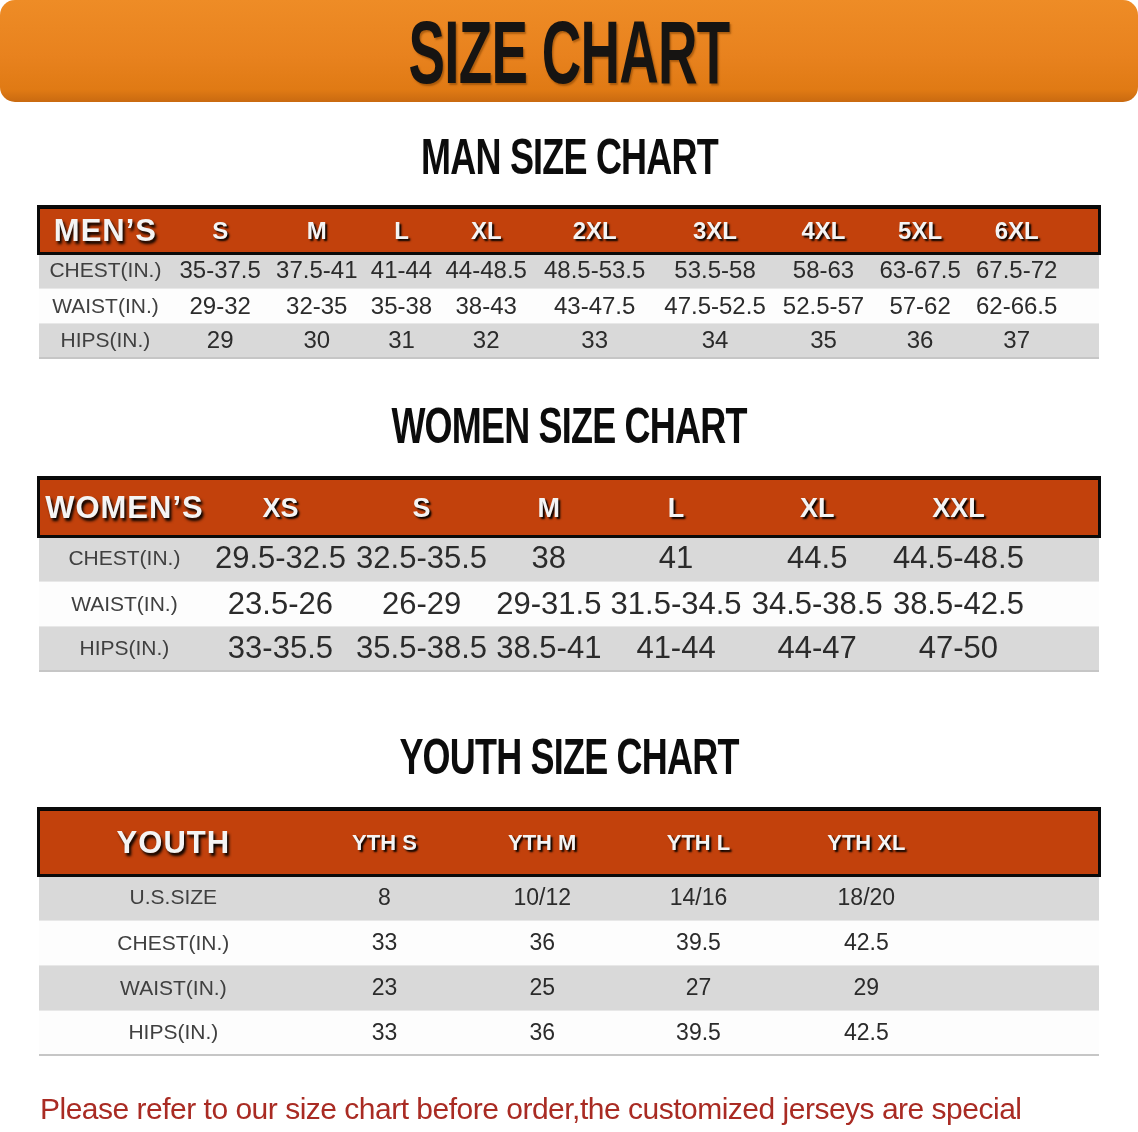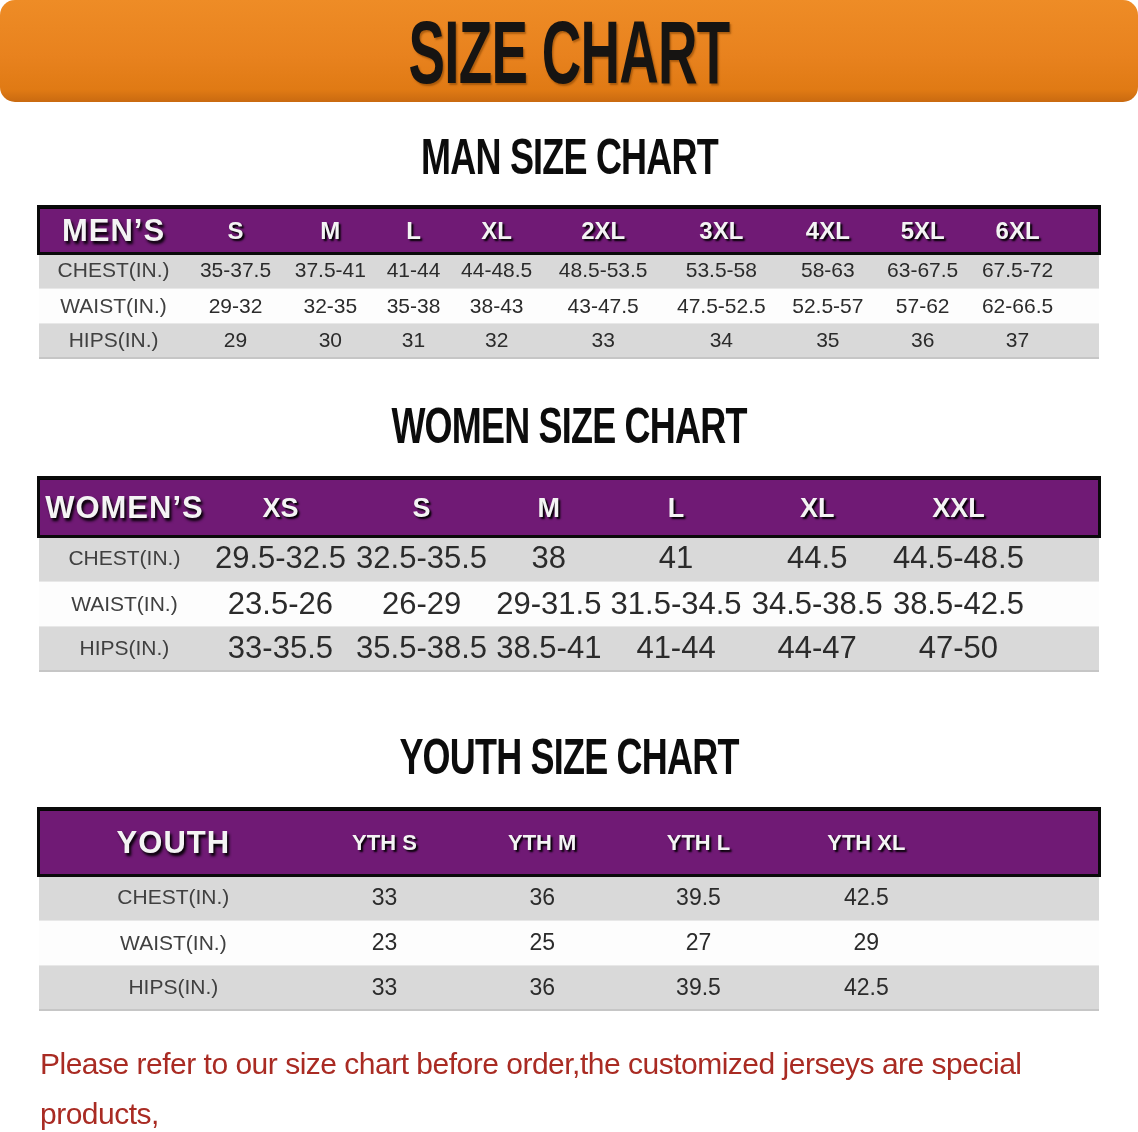--- a/index.html
+++ b/index.html
@@ -57,21 +57,21 @@
     margin-left: 39px;
     border-collapse: collapse;
     table-layout: auto;
     border-bottom: 2px solid #c6c6c6;
   }
   .t-men   { margin-top: 26px; }
   .t-women { margin-top: 28px; }
   .t-youth { margin-top: 28px; }
 
   table.size-table thead tr {
-    background: #701a75;
+    background: #c2410c;
     outline: 3px solid #0a0a0a;
     outline-offset: -1px;
   }
   table.size-table th {
     color: #f4f4f4;
     font-weight: bold;
     text-align: center;
     white-space: nowrap;
     text-shadow: 2px 2px 2px #000000;
     border-top: 4px solid #050505;
@@ -85,21 +85,21 @@
     letter-spacing: 1px;
     text-shadow: 2px 3px 3px #000000;
   }
   .t-women th.label-col, .t-youth th.label-col { font-size: 32px; }
 
   table.size-table td {
     text-align: center;
     color: #2b2b2b;
     white-space: nowrap;
   }
-  .t-men   td { height: 35px; font-size: 21px; }
+  .t-men   td { height: 35px; font-size: 24px; }
   .t-women td { height: 45px; font-size: 31px; }
   .t-youth td { height: 45px; font-size: 23px; }
 
   table.size-table td.row-label { font-size: 21px; color: #404040; }
   .t-women td.row-label, .t-youth td.row-label { font-size: 22px; }
 
   table.size-table tbody tr:nth-child(odd)  { background: #d9d9d9; }
   table.size-table tbody tr:nth-child(even) { background: #fdfdfd; }
   table.size-table tbody tr { border-bottom: 1px solid #e8e8e8; }
   .t-youth tbody tr { border-bottom: 1px solid #cccccc; }
@@ -244,20 +244,28 @@
           <th class="label-col">YOUTH</th>
           <th>YTH S</th>
           <th>YTH M</th>
           <th>YTH L</th>
           <th>YTH XL</th>
           <th style="width: 140px;"></th>
         </tr>
       </thead>
       <tbody>
         <tr>
+          <td class="row-label">U.S.SIZE</td>
+          <td>8</td>
+          <td>10/12</td>
+          <td>14/16</td>
+          <td>18/20</td>
+          <td></td>
+        </tr>
+        <tr>
           <td class="row-label">CHEST(IN.)</td>
           <td>33</td>
           <td>36</td>
           <td>39.5</td>
           <td>42.5</td>
           <td></td>
         </tr>
         <tr>
           <td class="row-label">WAIST(IN.)</td>
           <td>23</td>

